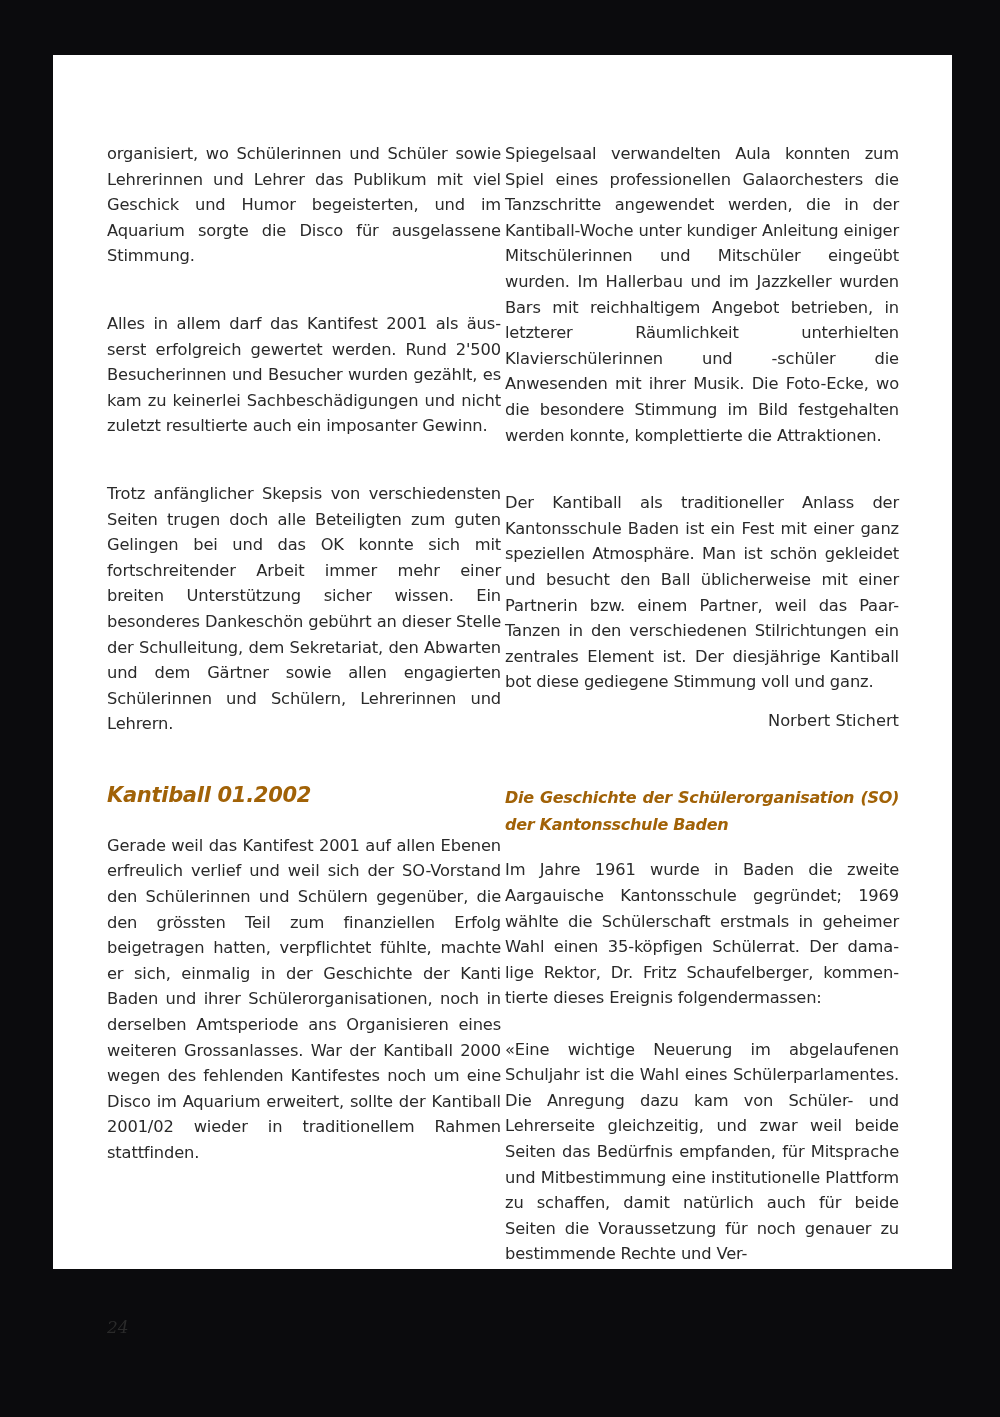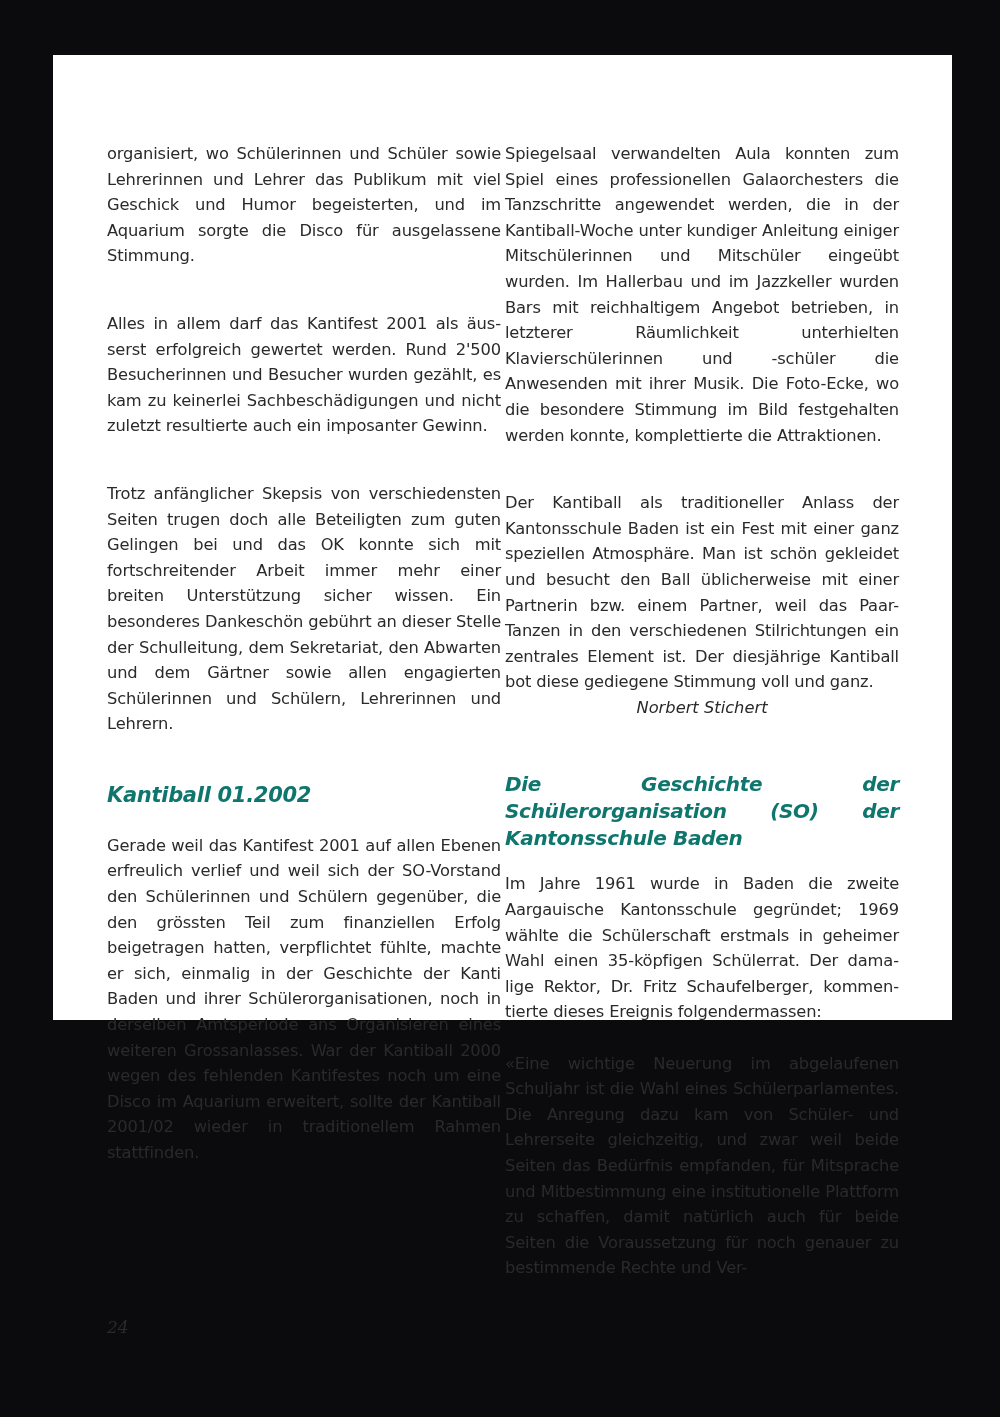--- a/index.html
+++ b/index.html
@@ -7,21 +7,21 @@
     width: 1000px; height: 1417px;
     background: #0b0b0d;
     position: relative;
     overflow: hidden;
     font-family: "DejaVu Sans", "Liberation Sans", sans-serif;
     color: #2a2a2a;
   }
   .page {
     position: absolute;
     left: 53px; top: 55px;
-    width: 899px; height: 965px;
+    width: 899px; height: 1214px;
     background: #ffffff;
   }
   .col {
     position: absolute;
     top: 86px;
     width: 394px;
   }
   .col-left { left: 54px; }
   .col-right { left: 452px; }
   p {
@@ -31,42 +31,41 @@
     text-align: justify;
     hyphens: manual;
     letter-spacing: -0.15px;
   }
   p + p { margin-top: 42px; }
   h2 {
     margin: 0;
     font-family: "DejaVu Sans", "Liberation Sans", sans-serif;
     font-style: italic;
     font-weight: bold;
-    color: #0f766e;
+    color: #a16207;
     letter-spacing: -0.3px;
   }
   .h-kantiball {
     font-size: 21px;
     line-height: 27px;
     margin-top: 45px;
     margin-bottom: 24px;
   }
   .h-geschichte {
-    font-size: 20px;
+    font-size: 16px;
     line-height: 27px;
     margin-top: 51px;
     margin-bottom: 19px;
     text-align: justify;
   }
   .author {
-    text-align: center;
-    font-style: italic;
+    text-align: right;
     font-size: 16.3px;
     line-height: 25.6px;
-    margin-top: 0;
+    margin-top: 13px;
   }
   .quote p { }
   .page-number {
     position: absolute;
     left: 54px;
     top: 1262px;
     font-family: "DejaVu Serif", "Liberation Serif", serif;
     font-size: 17px;
     color: #2a2a2a;
     font-style: italic;

